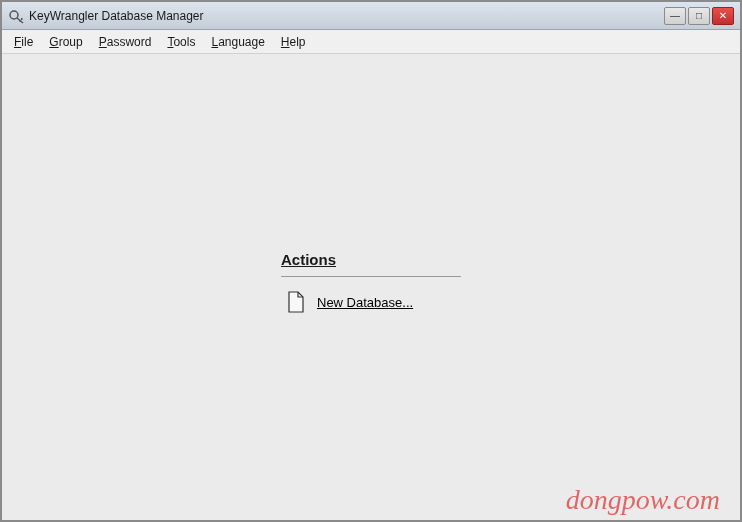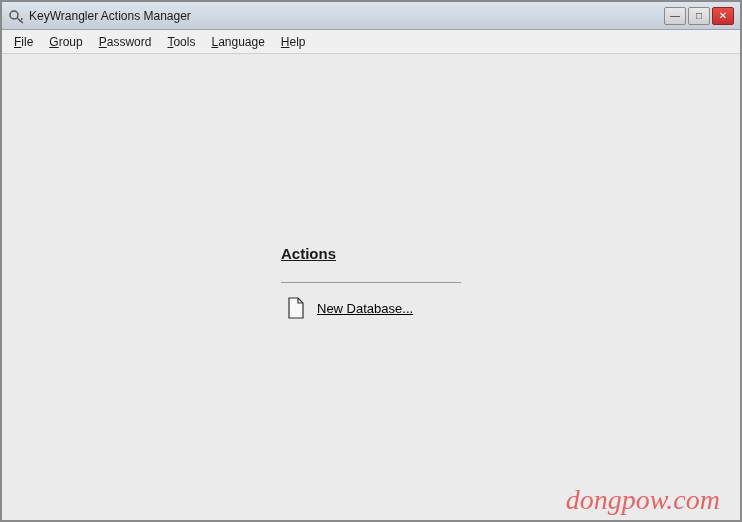--- a/index.html
+++ b/index.html
@@ -124,21 +124,21 @@
       align-items: flex-start;
       gap: 0;
     }
 
     .actions-title {
       font-size: 15px;
       font-weight: bold;
       color: #1a1a1a;
       text-decoration: underline;
       margin-bottom: 4px;
-      padding-bottom: 20px;
+      padding-bottom: 8px;
       width: 180px;
       border-bottom: 1px solid #999;
     }
 
     .action-item {
       display: flex;
       align-items: center;
       gap: 10px;
       padding: 10px 4px;
       cursor: pointer;
@@ -180,21 +180,21 @@
   <div class="title-bar">
     <div class="title-bar-left">
       <div class="title-icon">
         <svg viewBox="0 0 16 16" fill="none" xmlns="http://www.w3.org/2000/svg">
           <circle cx="6" cy="7" r="4" stroke="#555" stroke-width="1.5" fill="none"></circle>
           <line x1="9" y1="10" x2="15" y2="15" stroke="#555" stroke-width="1.5"></line>
           <rect x="11" y="12" width="2" height="1.5" fill="#555"></rect>
           <rect x="13" y="10" width="1.5" height="2" fill="#555"></rect>
         </svg>
       </div>
-      <span class="title-text">KeyWrangler Actions Manager</span>
+      <span class="title-text">KeyWrangler Database Manager</span>
     </div>
     <div class="title-buttons">
       <div class="title-btn">—</div>
       <div class="title-btn">□</div>
       <div class="title-btn close">✕</div>
     </div>
   </div>
 
   <div class="menu-bar">
     <div class="menu-item">

